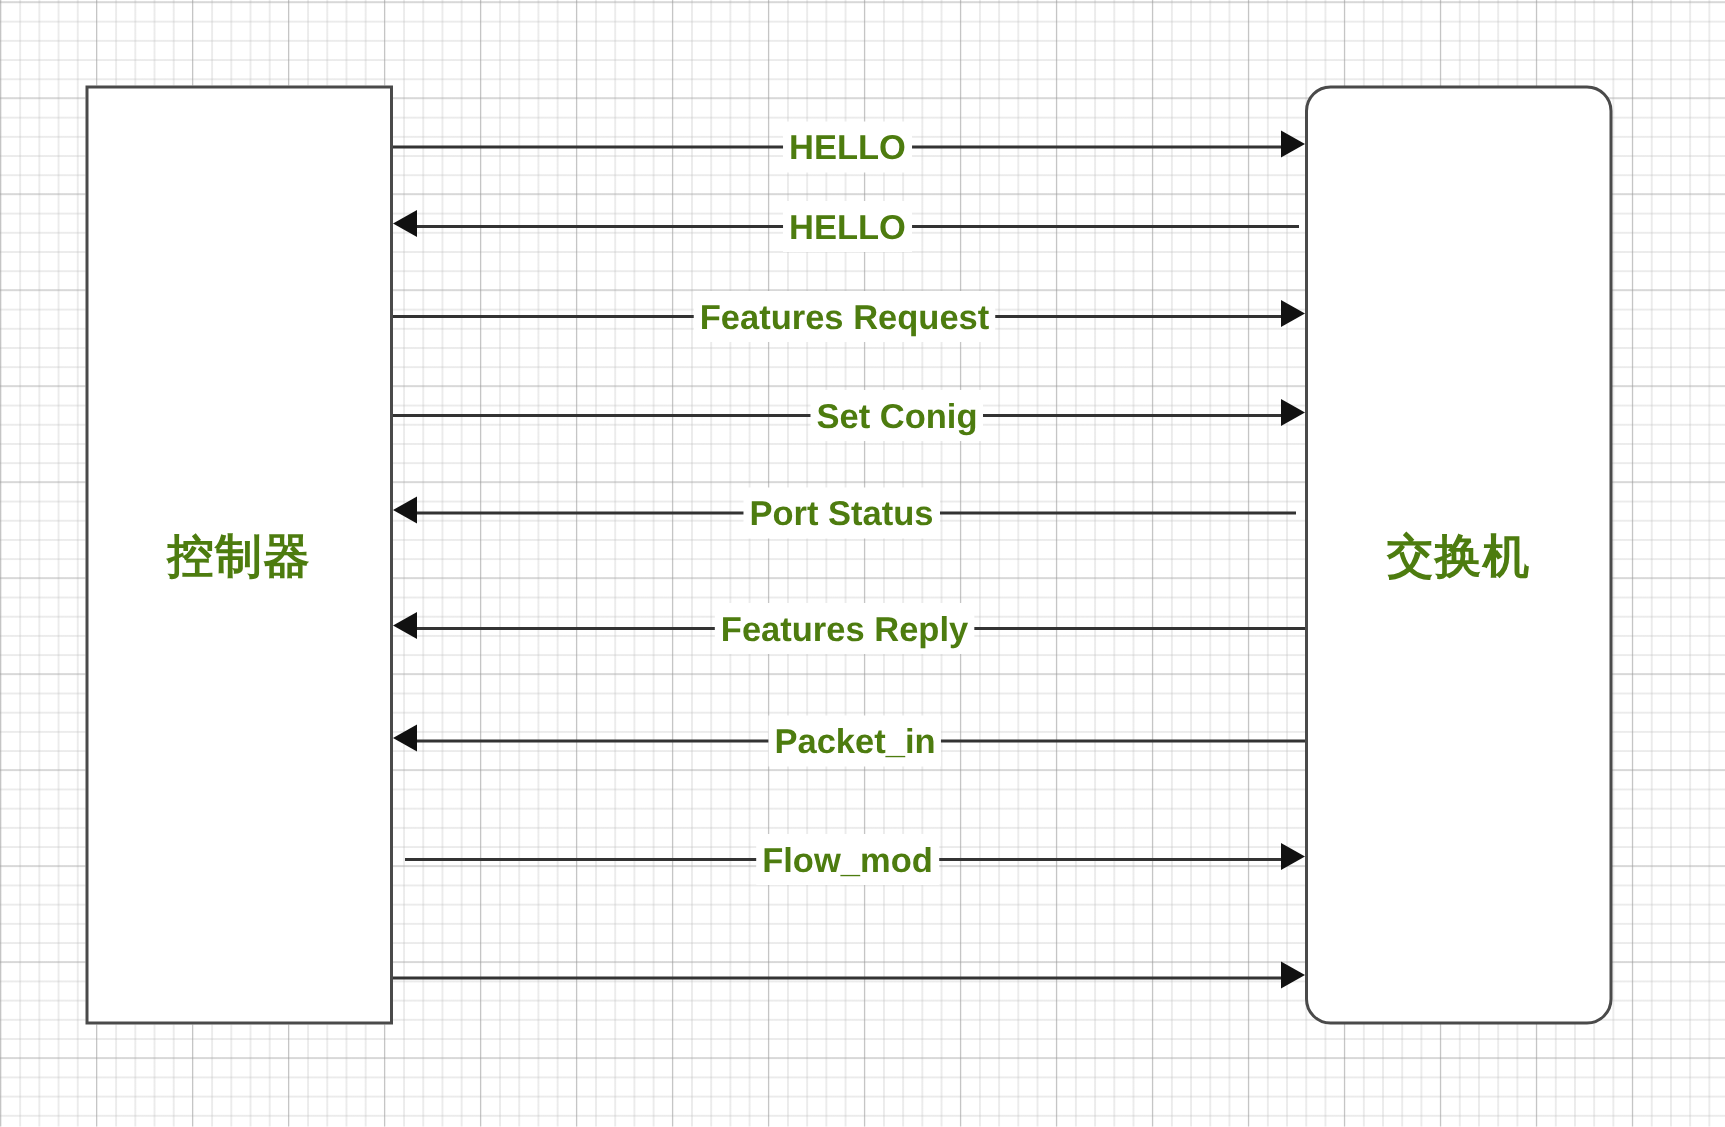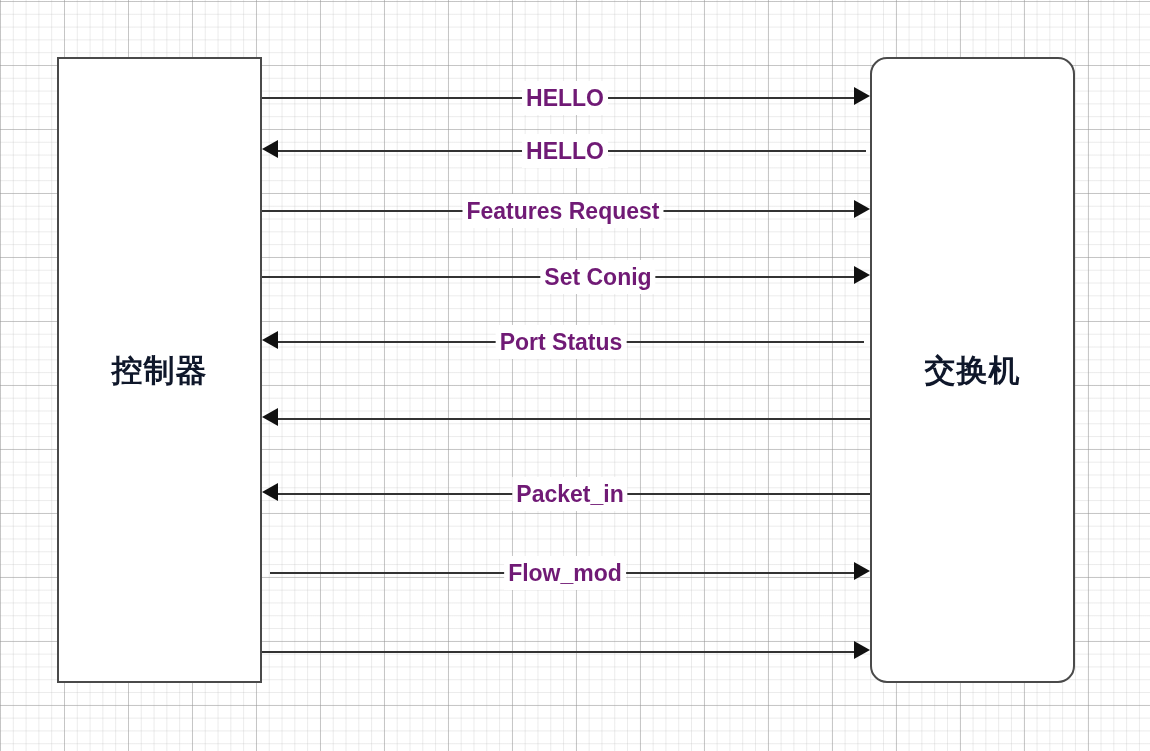--- a/index.html
+++ b/index.html
@@ -54,21 +54,21 @@
   #actor-switch {
     left: 870px;
     top: 57px;
     width: 205px;
     height: 626px;
     border-radius: 17px;
   }
   .actor-label {
     font-size: 31px;
     font-weight: bold;
-    color: #0f172a;
+    color: #4d7c0f;
     letter-spacing: 1px;
     line-height: 1;
     white-space: nowrap;
     user-select: none;
   }
 
   
   #messages-layer {
     position: absolute;
     left: 0;
@@ -105,21 +105,21 @@
     border-right: 16px solid #111111;
     border-left: 0;
   }
   .message-label {
     position: absolute;
     top: 0;
     height: 34px;
     line-height: 34px;
     font-size: 23px;
     font-weight: bold;
-    color: #701a75;
+    color: #4d7c0f;
     background: #ffffff;
     padding: 0 4px;
     white-space: nowrap;
     transform: translateX(-50%);
     z-index: 4;
     user-select: none;
   }
 </style>
 </head>
 <body>
@@ -148,20 +148,21 @@
         <div class="message-label" style="left: 562px; margin-left: 36px;">Set Conig</div>
       </div>
       <div class="message-row" style="left: 0px; top: 325px; width: 1150px;">
         <div class="message-line" style="left: 278px; width: 586px; background: rgb(51, 51, 51);"></div>
         <div class="message-arrowhead dir-left" style="left: 262px;"></div>
         <div class="message-label" style="left: 561px; text-align: right;">Port Status</div>
       </div>
       <div class="message-row" style="left: 0px; top: 402px; width: 1150px;">
         <div class="message-line" style="left: 278px; width: 592px; background: rgb(51, 51, 51);"></div>
         <div class="message-arrowhead dir-left" style="left: 262px;"></div>
+        <div class="message-label" style="left: 563px;">Features Reply</div>
       </div>
       <div class="message-row" style="left: 0px; top: 477px; width: 1150px;">
         <div class="message-line" style="left: 278px; width: 592px; background: rgb(51, 51, 51);"></div>
         <div class="message-arrowhead dir-left" style="left: 262px;"></div>
         <div class="message-label" style="left: 570px;">Packet_in</div>
       </div>
       <div class="message-row" style="left: 0px; top: 556px; width: 1150px;">
         <div class="message-line" style="left: 270px; width: 584px; background: rgb(51, 51, 51);"></div>
         <div class="message-arrowhead dir-right" style="left: 854px;"></div>
         <div class="message-label" style="left: 565px;">Flow_mod</div>

